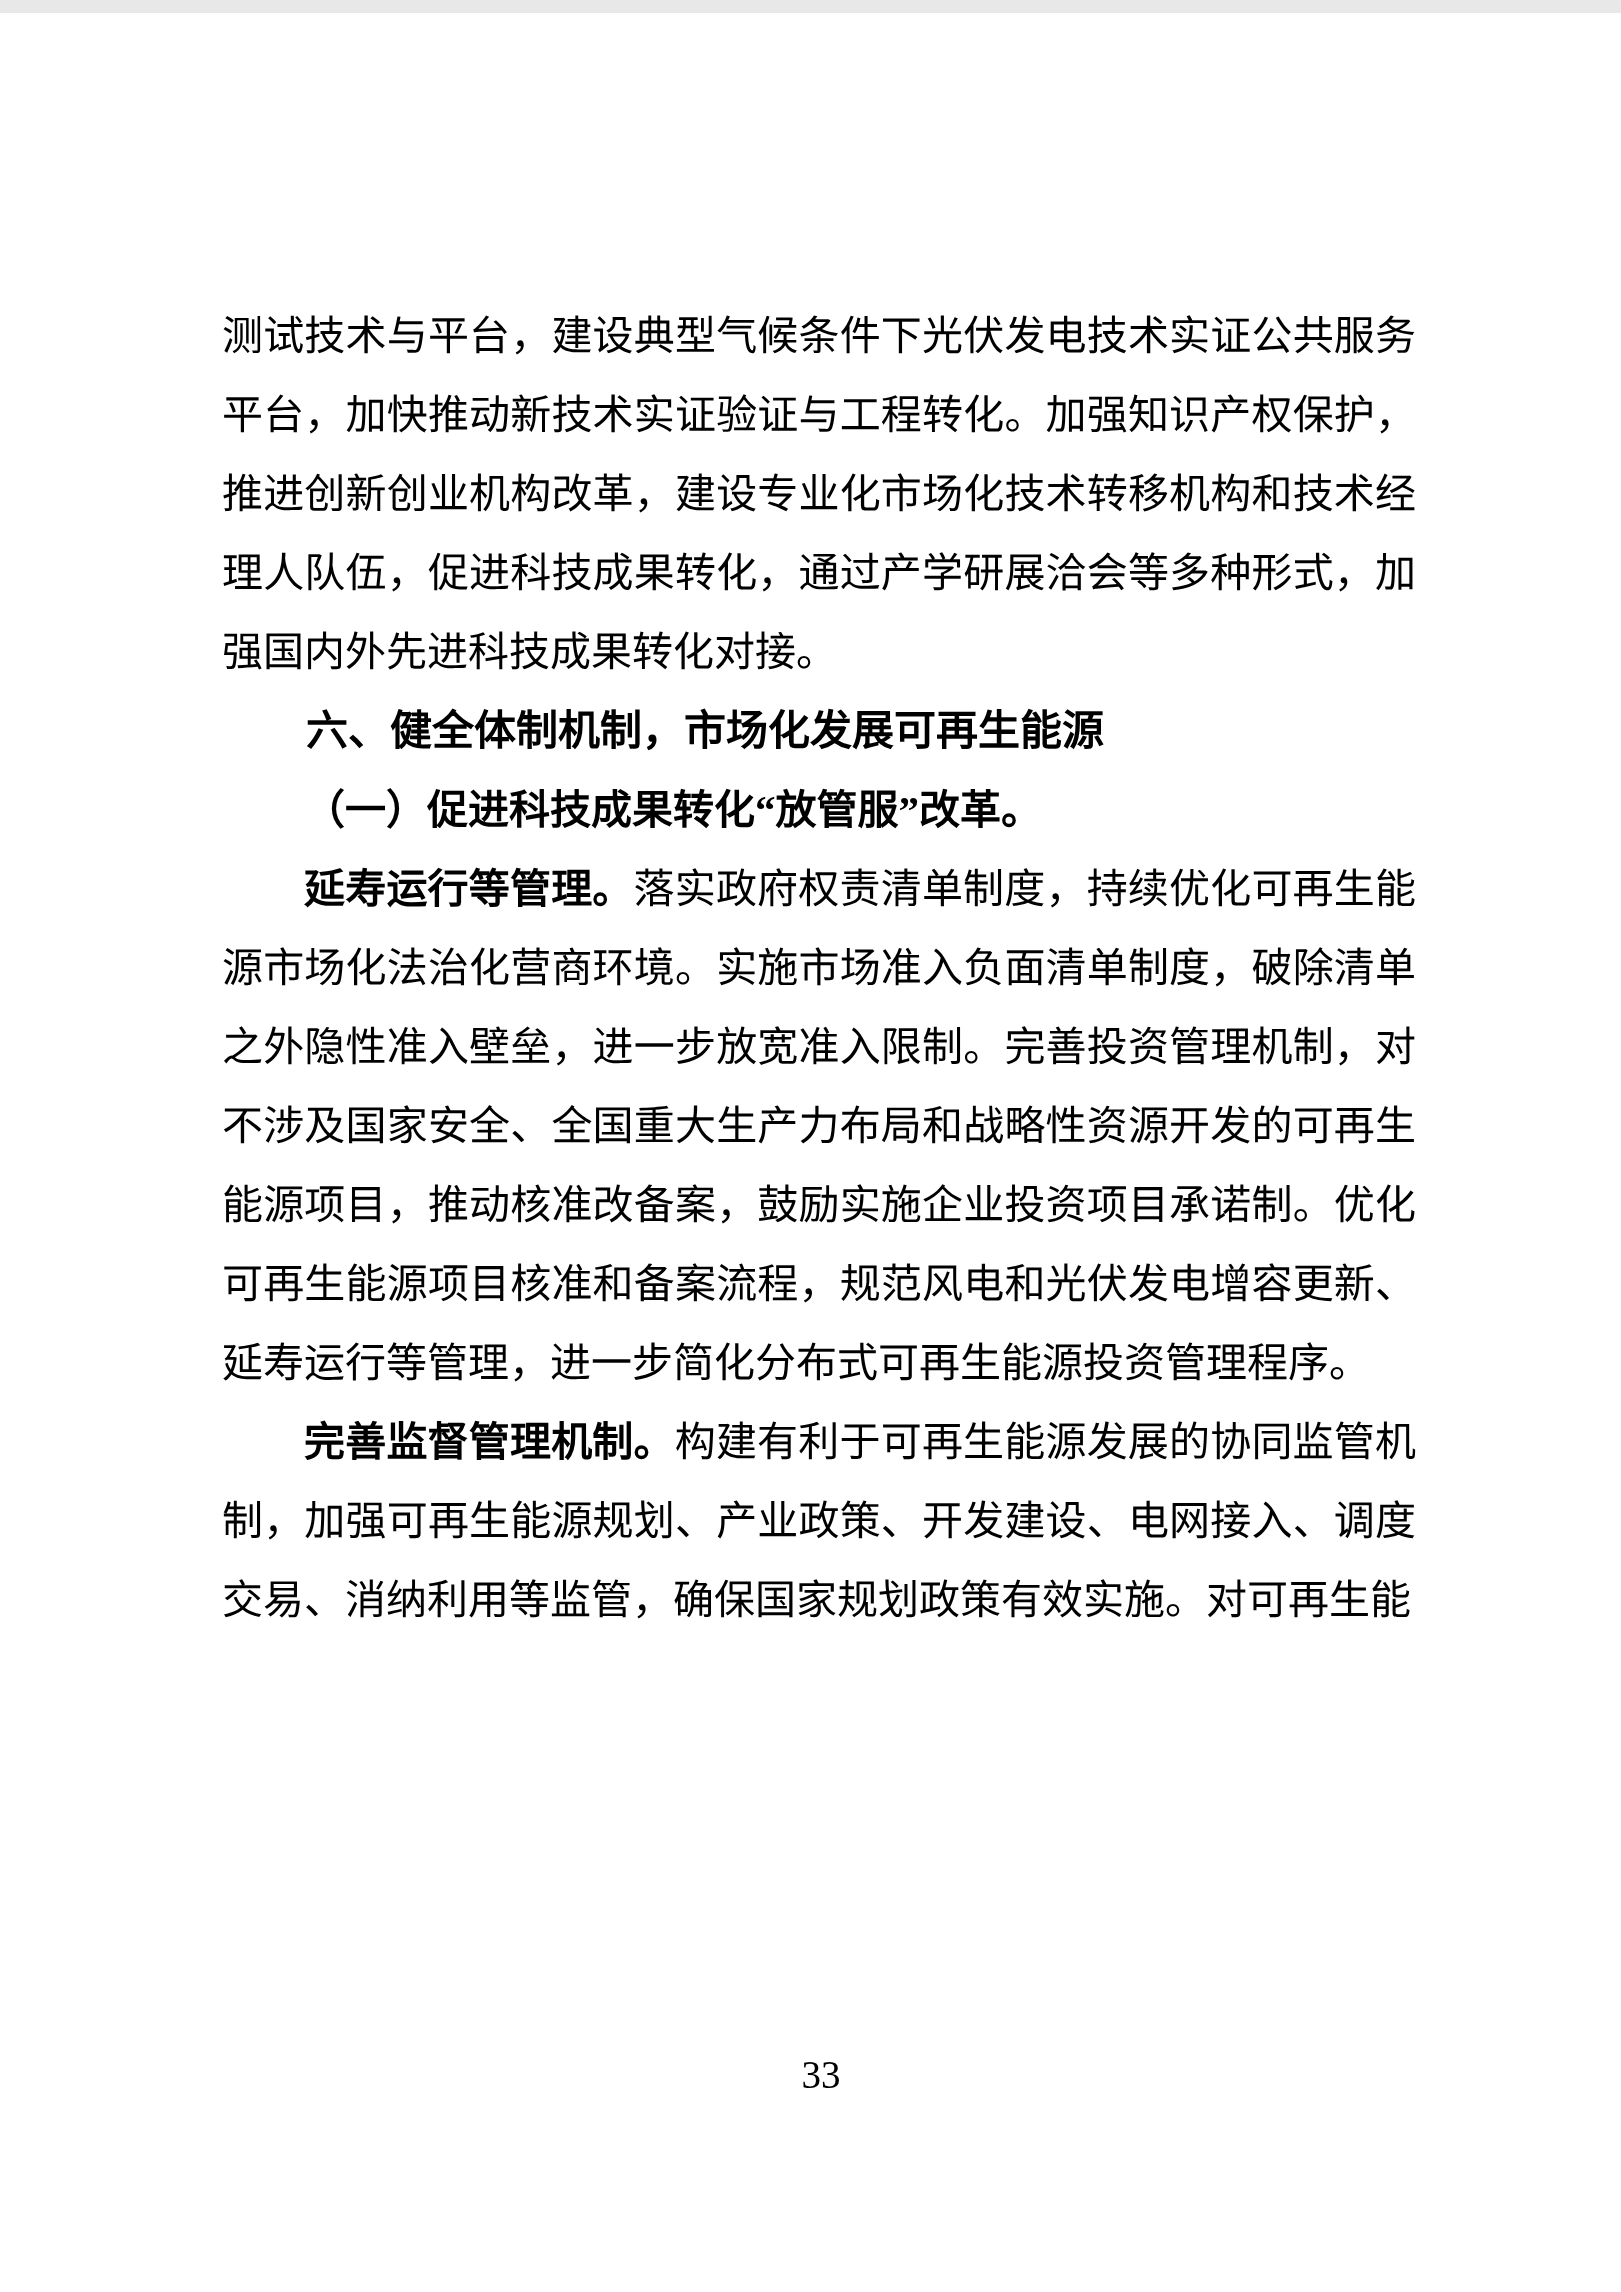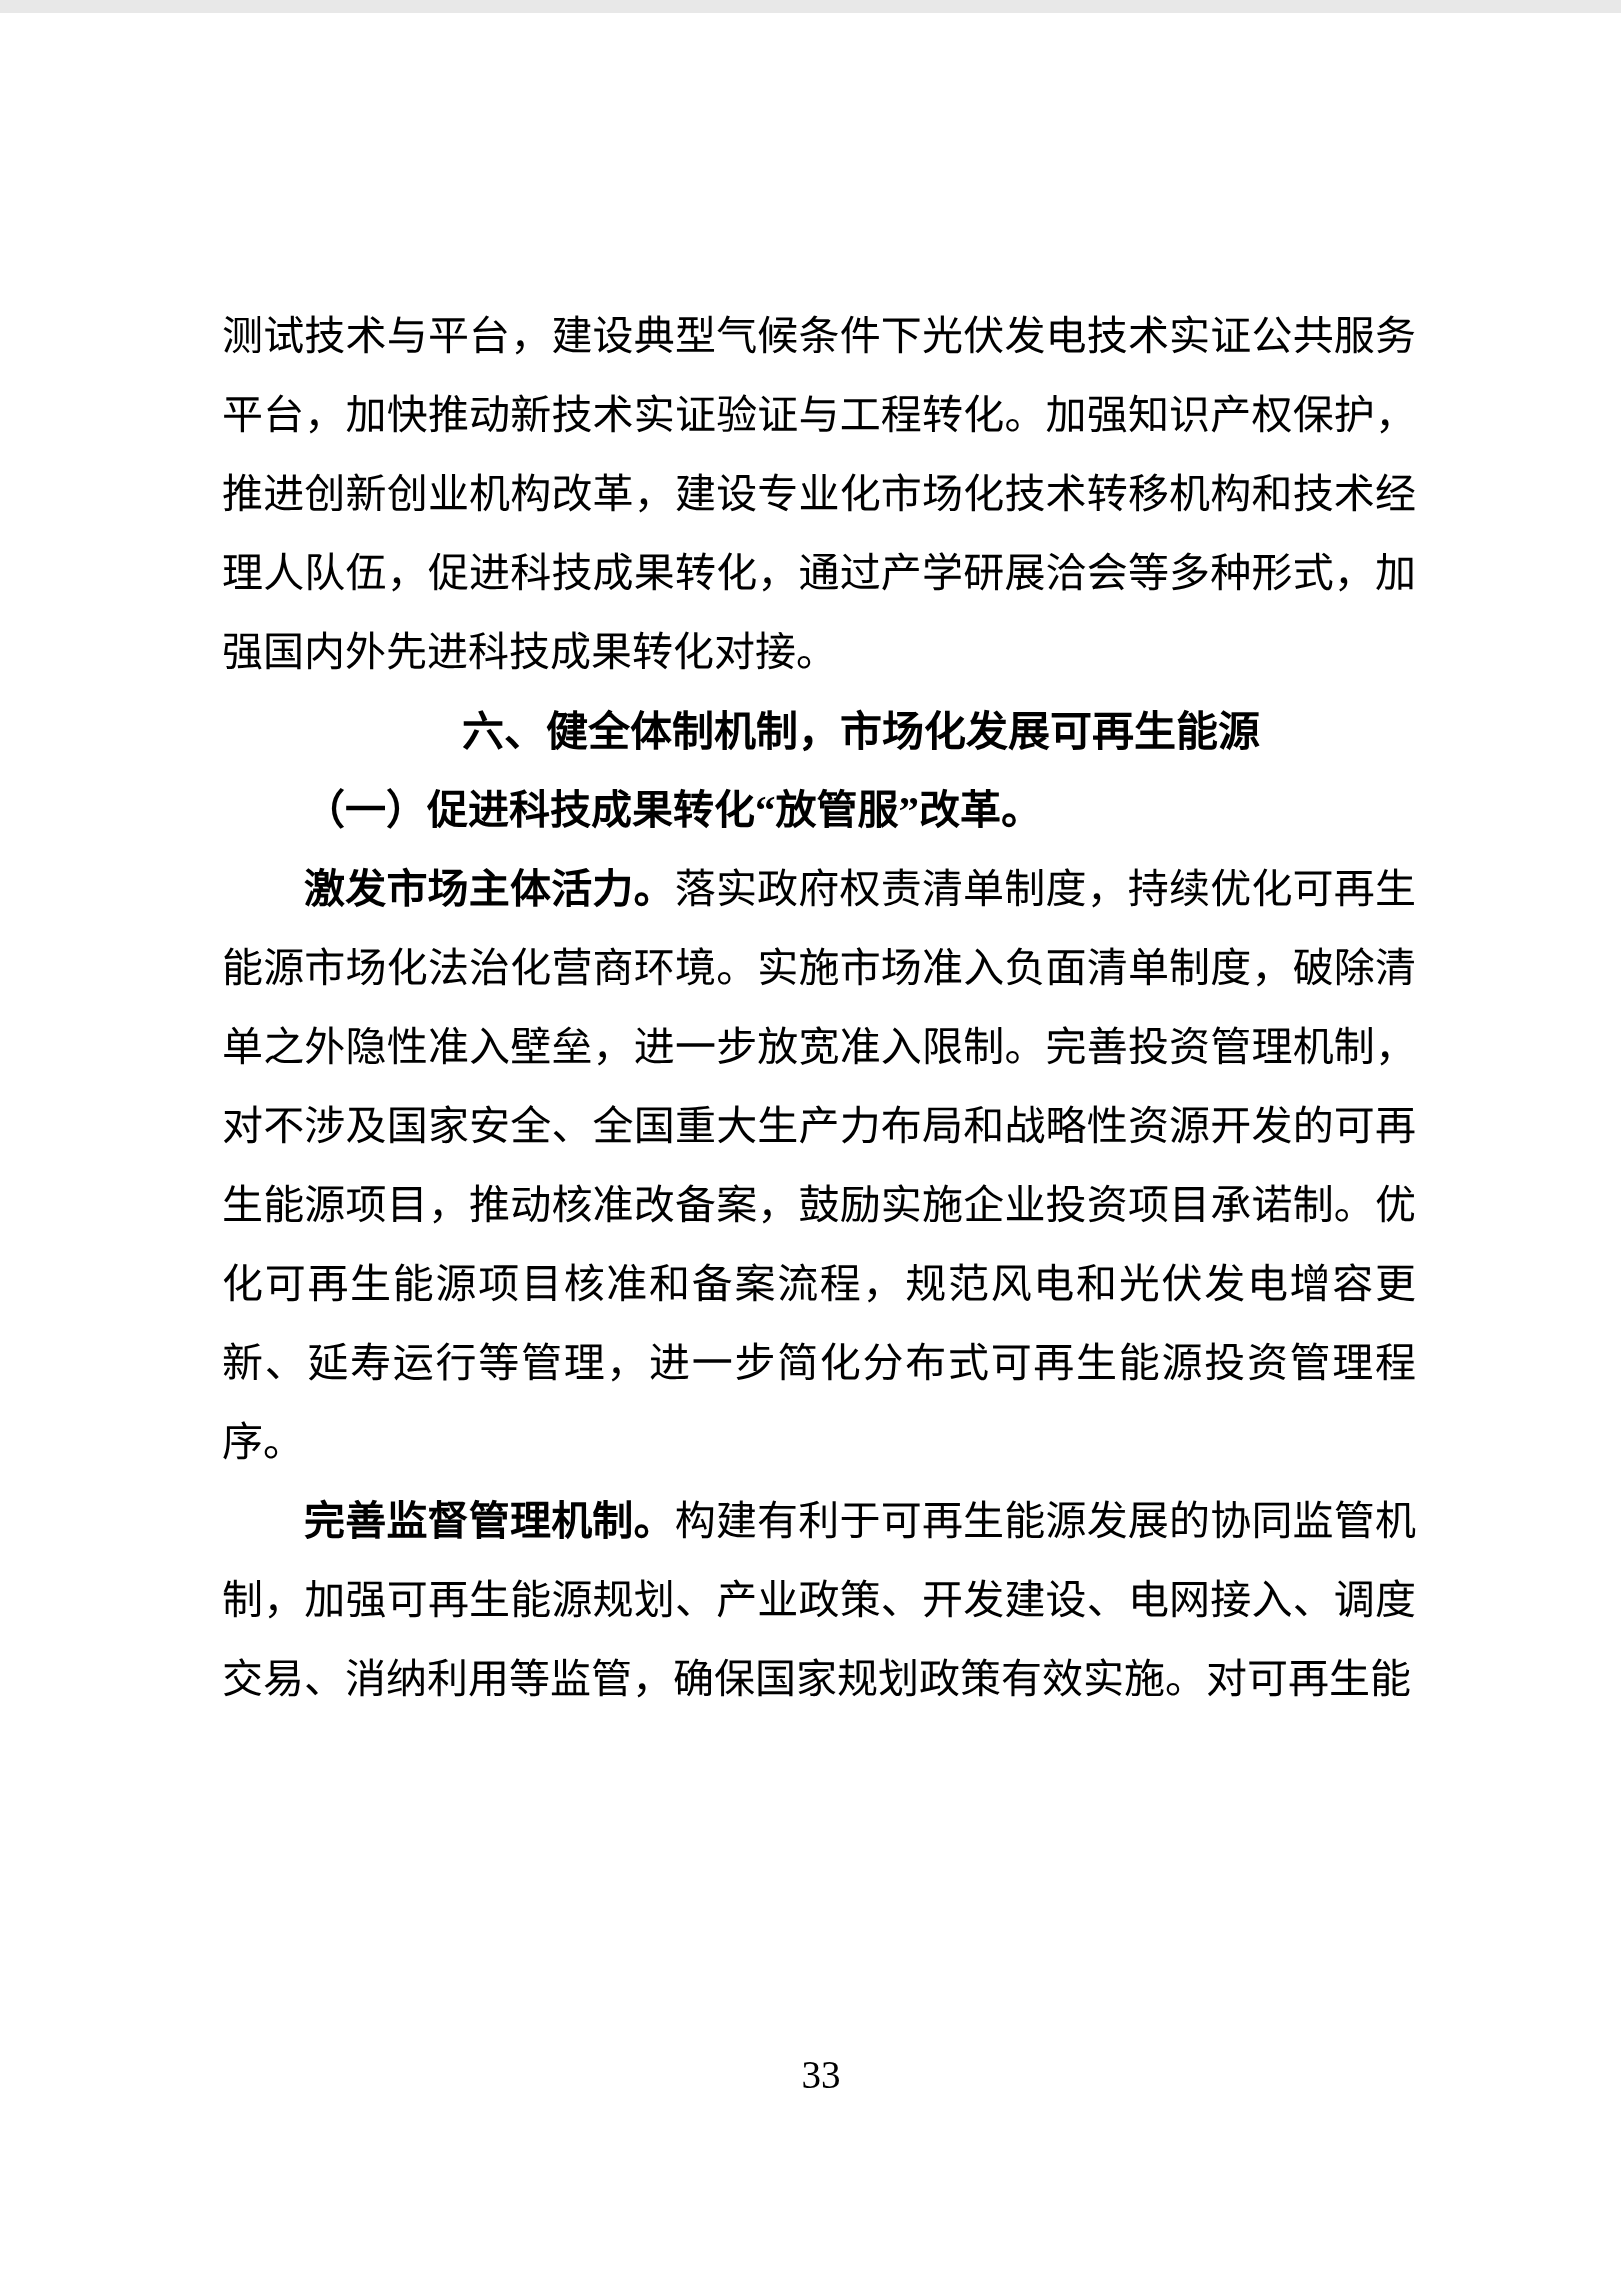--- a/index.html
+++ b/index.html
@@ -32,26 +32,26 @@
     margin: 0;
     padding: 0;
   }
   .para {
     font-weight: 400;
   }
   .para.indented {
     text-indent: 2em;
   }
   .heading-1 {
-    font-family: Liberation Sans, sans-serif;
+    font-family: Liberation Serif, serif;
     font-weight: 700;
     font-size: 42px;
     line-height: 79px;
     text-indent: 2em;
-    text-align: center;
+    text-align: left;
   }
   .heading-2 {
     font-family: "Liberation Serif", serif;
     font-weight: 700;
     font-size: 41px;
     line-height: 79px;
     text-indent: 2em;
     text-align: left;
   }
   .lead {
@@ -76,21 +76,21 @@
 <div class="page">
   <div class="content">
 
     <p class="para"><span>测试技术与平台，建设典型气候条件下光伏发电技术实证公共服务平台，加快推动新技术实证验证与工程转化。加强知识产权保护，推进创新创业机构改革，建设专业化市场化技术转移机构和技术经理人队伍，促进科技成果转化，通过产学研展洽会等多种形式，加强国内外先进科技成果转化对接。</span></p>
 
     <h2 class="heading-1">六、健全体制机制，市场化发展可再生能源</h2>
 
 
     <p class="heading-2">（一）促进科技成果转化“放管服”改革。</p>
 
-    <p class="para indented"><span class="lead">激发市场主体活力。</span><span>落实政府权责清单制度，持续优化可再生能源市场化法治化营商环境。实施市场准入负面清单制度，破除清单之外隐性准入壁垒，进一步放宽准入限制。完善投资管理机制，对不涉及国家安全、全国重大生产力布局和战略性资源开发的可再生能源项目，推动核准改备案，鼓励实施企业投资项目承诺制。优化可再生能源项目核准和备案流程，规范风电和光伏发电增容更新、延寿运行等管理，进一步简化分布式可再生能源投资管理程序。</span></p>
+    <p class="para indented"><span class="lead">延寿运行等管理。</span><span>落实政府权责清单制度，持续优化可再生能源市场化法治化营商环境。实施市场准入负面清单制度，破除清单之外隐性准入壁垒，进一步放宽准入限制。完善投资管理机制，对不涉及国家安全、全国重大生产力布局和战略性资源开发的可再生能源项目，推动核准改备案，鼓励实施企业投资项目承诺制。优化可再生能源项目核准和备案流程，规范风电和光伏发电增容更新、延寿运行等管理，进一步简化分布式可再生能源投资管理程序。</span></p>
 
     <p class="para indented"><span class="lead">完善监督管理机制。</span><span>构建有利于可再生能源发展的协同监管机制，加强可再生能源规划、产业政策、开发建设、电网接入、调度交易、消纳利用等监管，确保国家规划政策有效实施。对可再生能</span></p>
 
   </div>
 
   <div class="page-number">33</div>
 </div>
 
 
 </body></html>

